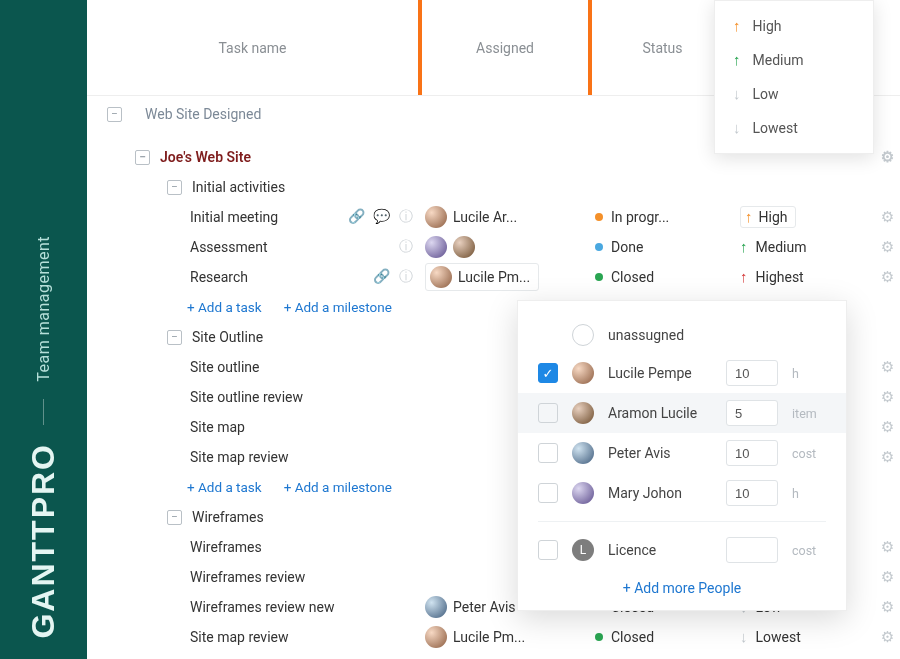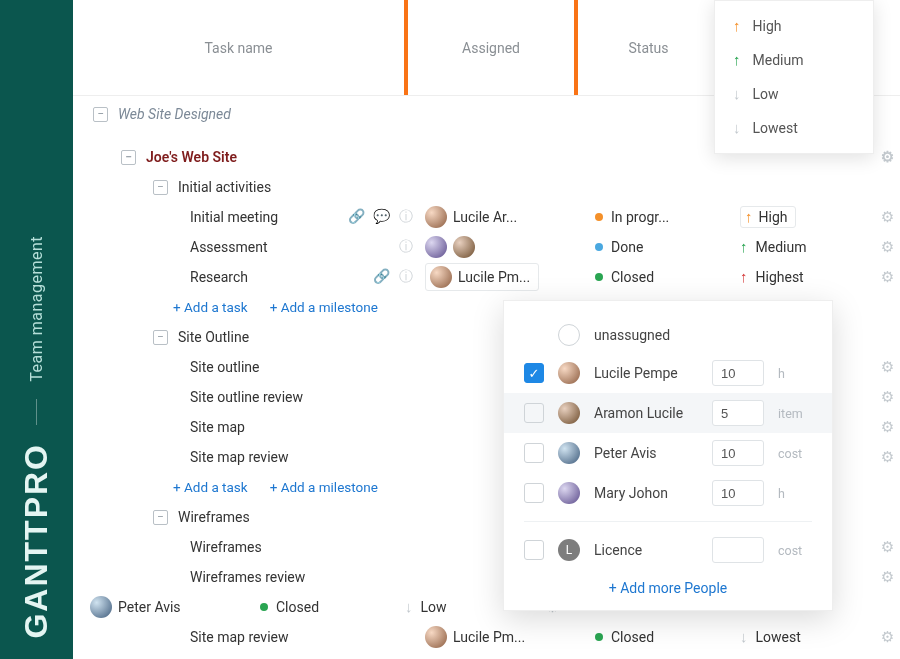--- a/index.html
+++ b/index.html
@@ -17,22 +17,22 @@
   .header-row { display: flex; height: 96px; border-bottom: 1px solid #eee; color: #8a8f94; }
   .hcol { display: flex; align-items: center; justify-content: center; border-right: 4px solid #f97316; }
   .hcol:last-child { border-right: none; }
   .hcol.taskname { width: 335px; }
   .hcol.assigned  { width: 170px; }
   .hcol.status    { width: 145px; }
   .hcol.priority  { width: 135px; }
 
   .body { padding-top: 0; }
 
-  .row { display: flex; align-items: center; height: 30px; padding-left: 17px; position: relative; }
-  .row.group-1 { font-style: italic; color: #7c8997; font-size: 14px; }
+  .row { display: flex; align-items: center; height: 30px; padding-left: 3px; position: relative; }
+  .row.group-1 { color: #7c8997; font-size: 14px; gap: 13px; }
   .row.group-2 { font-weight: 600; color: #7f1d1d; }
   .row.group-3 { color: #333; margin-left: 12px; }
 
   .toggle { width: 15px; height: 15px; border: 1px solid #b9c0c6; border-radius: 2px; display: inline-flex; align-items: center; justify-content: center; margin-right: 10px; color:#9aa3ab; font-size:12px; line-height:1; cursor:pointer; }
   .toggle::before { content: "−"; }
 
   .indent-1 { padding-left: 20px; }
   .indent-2 { padding-left: 48px; }
   .indent-3 { padding-left: 68px; }
   .indent-4 { padding-left: 100px; }
@@ -333,20 +333,23 @@
         <div class="prio-col">
           <span class="arrow up" style="color:#2aa552"></span>
           <span>Medium</span>
         </div>
         <div class="gear-col">
             <span class="gear"></span>
           </div>
       </div>
 
       <div class="row">
+        <div class="task-col indent-4">
+            <span class="task-label">Wireframes review  new</span>
+          </div>
         <div class="assigned-col">
           <span class="avatar a4"></span>
           <span>Peter Avis</span>
         </div>
         <div class="status-col">
           <span class="dot" style="background:#2aa552"></span>
           <span>Closed</span>
         </div>
         <div class="prio-col">
           <span class="arrow down" style="color:#c3c9ce"></span>

